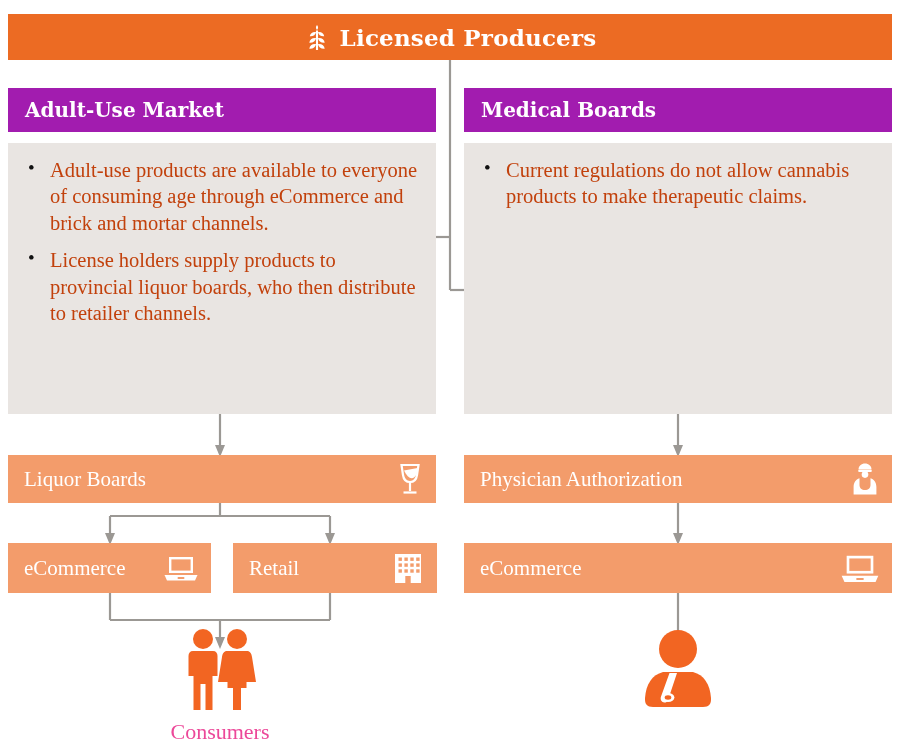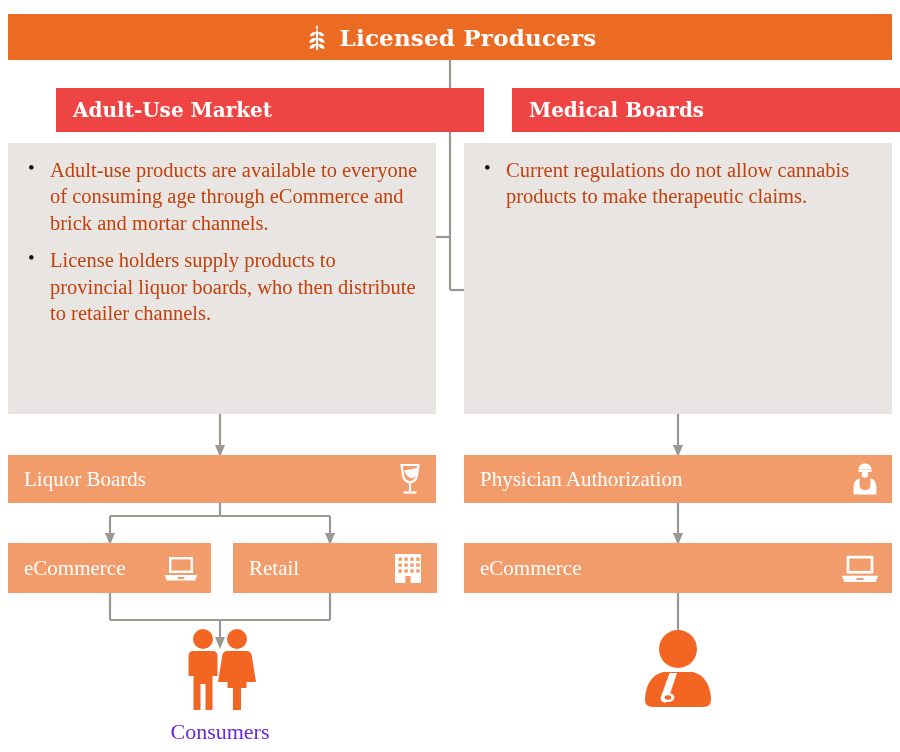--- a/index.html
+++ b/index.html
@@ -23,22 +23,22 @@
     z-index:3;
   }
   .top-banner .wheat{width:26px;height:30px;margin-right:10px;display:block;}
   .top-banner .title{
     color:#ffffff;font-weight:bold;font-size:23px;letter-spacing:.2px;
     font-family:"DejaVu Serif", serif;
   }
 
   
   .mkt-head{
-    position:absolute;height:44px;background:#ef4444;
-    display:flex;align-items:center;z-index:3;margin-left:48px;
+    position:absolute;height:44px;background:#a21caf;
+    display:flex;align-items:center;z-index:3;
   }
   .mkt-head span{
     color:#ffffff;font-weight:bold;font-size:20px;padding-left:17px;
     font-family:"DejaVu Serif", serif;
   }
   #mkt-head-left{left:8px;top:88px;width:428px;}
   #mkt-head-right{left:464px;top:88px;width:428px;}
 
   
   .panel{
@@ -70,21 +70,21 @@
   .bar .ico{margin-left:auto;margin-right:12px;display:flex;align-items:center;}
   #bar-liquor{left:8px;top:455px;width:428px;height:48px;}
   #bar-physician{left:464px;top:455px;width:428px;height:48px;}
   #bar-ecom-left{left:8px;top:543px;width:203px;height:50px;}
   #bar-retail{left:233px;top:543px;width:204px;height:50px;}
   #bar-ecom-right{left:464px;top:543px;width:428px;height:50px;}
 
   
   .endpoint{position:absolute;z-index:3;text-align:center;}
   .endpoint .cap{
-    color:#6d28d9;font-size:22px;margin-top:1px;
+    color:#ec4899;font-size:22px;margin-top:1px;
     font-family:"Liberation Serif", serif;
   }
   #endpoint-consumers{left:140px;top:628px;width:160px;}
   #endpoint-patients{left:598px;top:628px;width:160px;}
 </style>
 </head>
 <body>
 
 <div class="stage">
 

